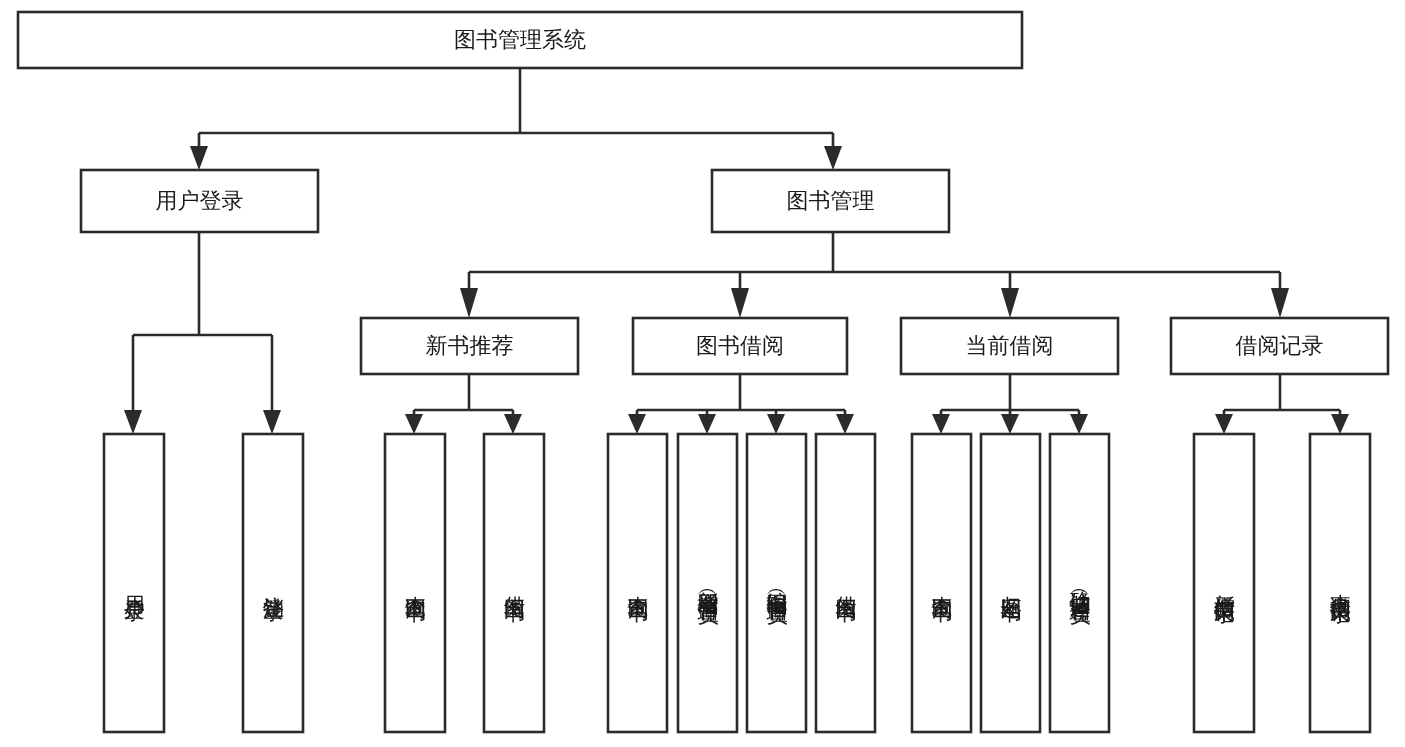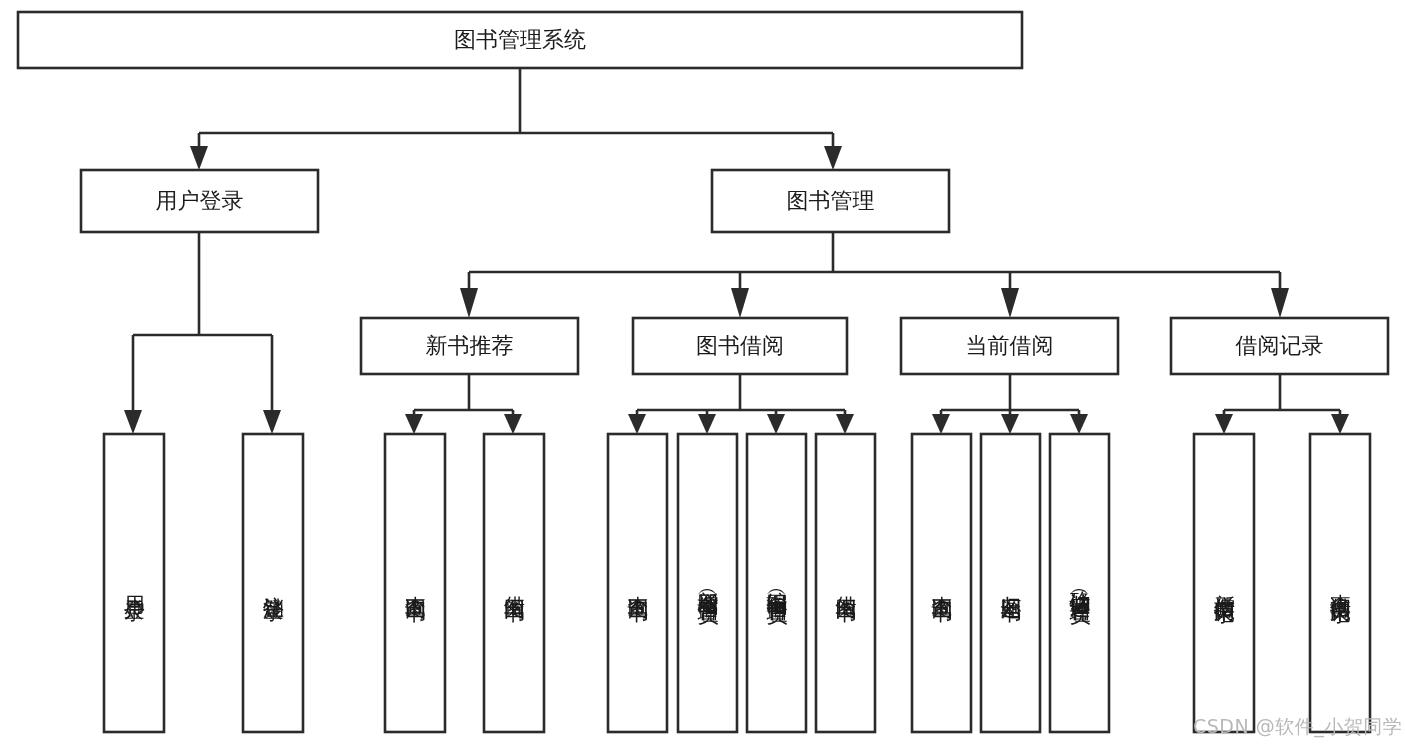--- a/index.html
+++ b/index.html
@@ -201,15 +201,14 @@
   <div class="node-label-v" style="left:747px; top:434px; width:59px; height:298px;">编辑图书（管理员）</div>
   <div class="node-label-v" style="left:816px; top:434px; width:59px; height:298px;">借阅图书</div>
 
   <div class="node-label-v" style="left:912px; top:434px; width:59px; height:298px;">查询图书</div>
   <div class="node-label-v" style="left:981px; top:434px; width:59px; height:298px;">归还图书</div>
   <div class="node-label-v" style="left:1050px; top:434px; width:59px; height:298px;">确认归还（管理员）</div>
 
   <div class="node-label-v" style="left:1194px; top:434px; width:60px; height:298px;">新增借阅记录</div>
   <div class="node-label-v" style="left:1310px; top:434px; width:60px; height:298px;">查询借阅记录</div>
 
-  <div class="watermark" style="left:1193px; top:714px;">CSDN @软件_小贺同学</div>
 
 </div>
 
 </body></html>

